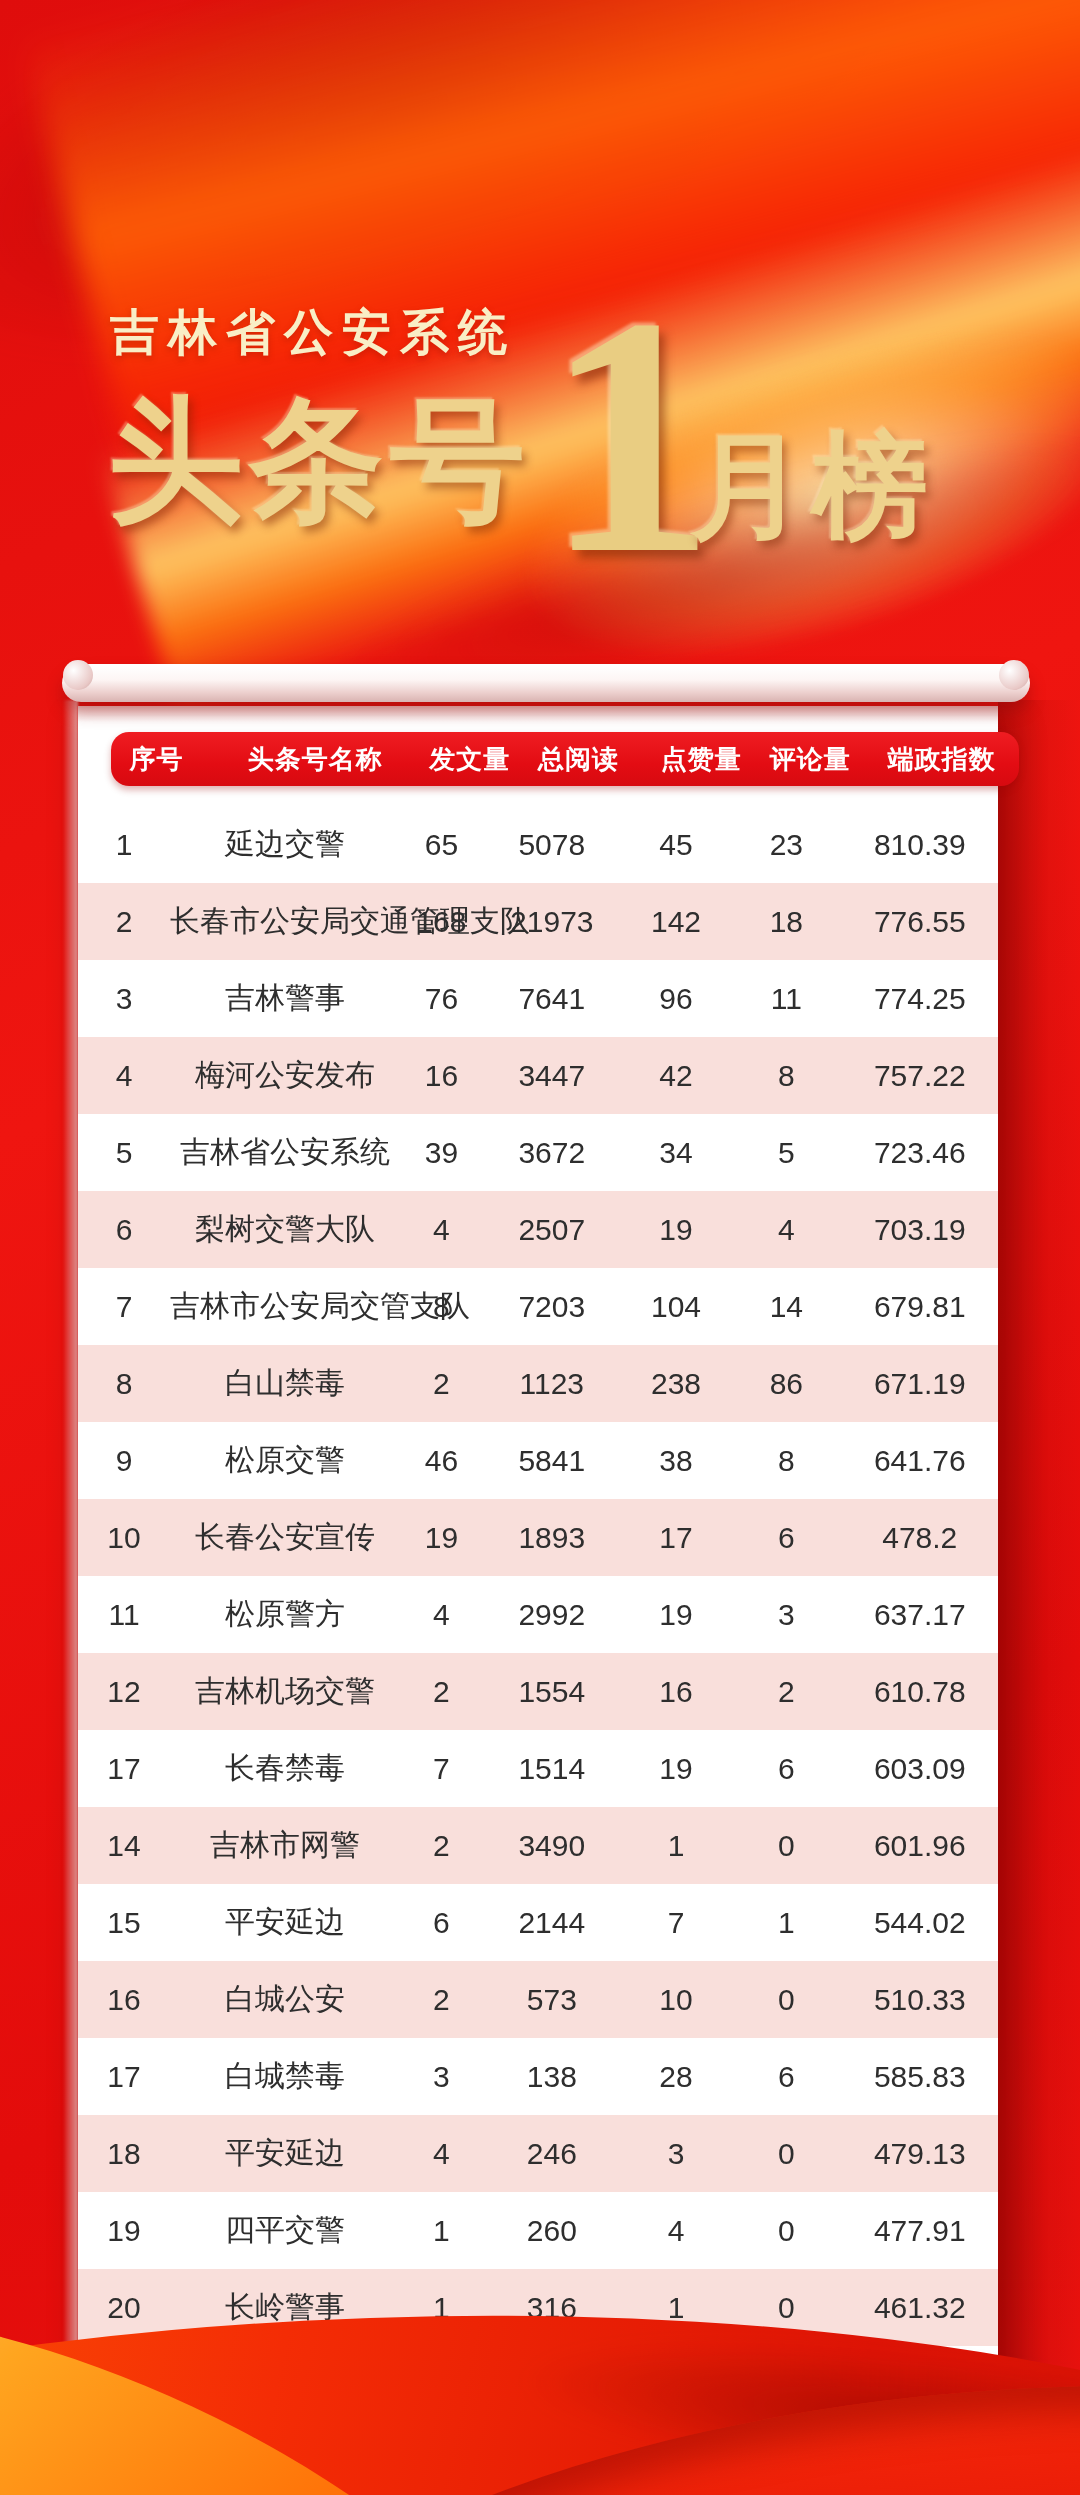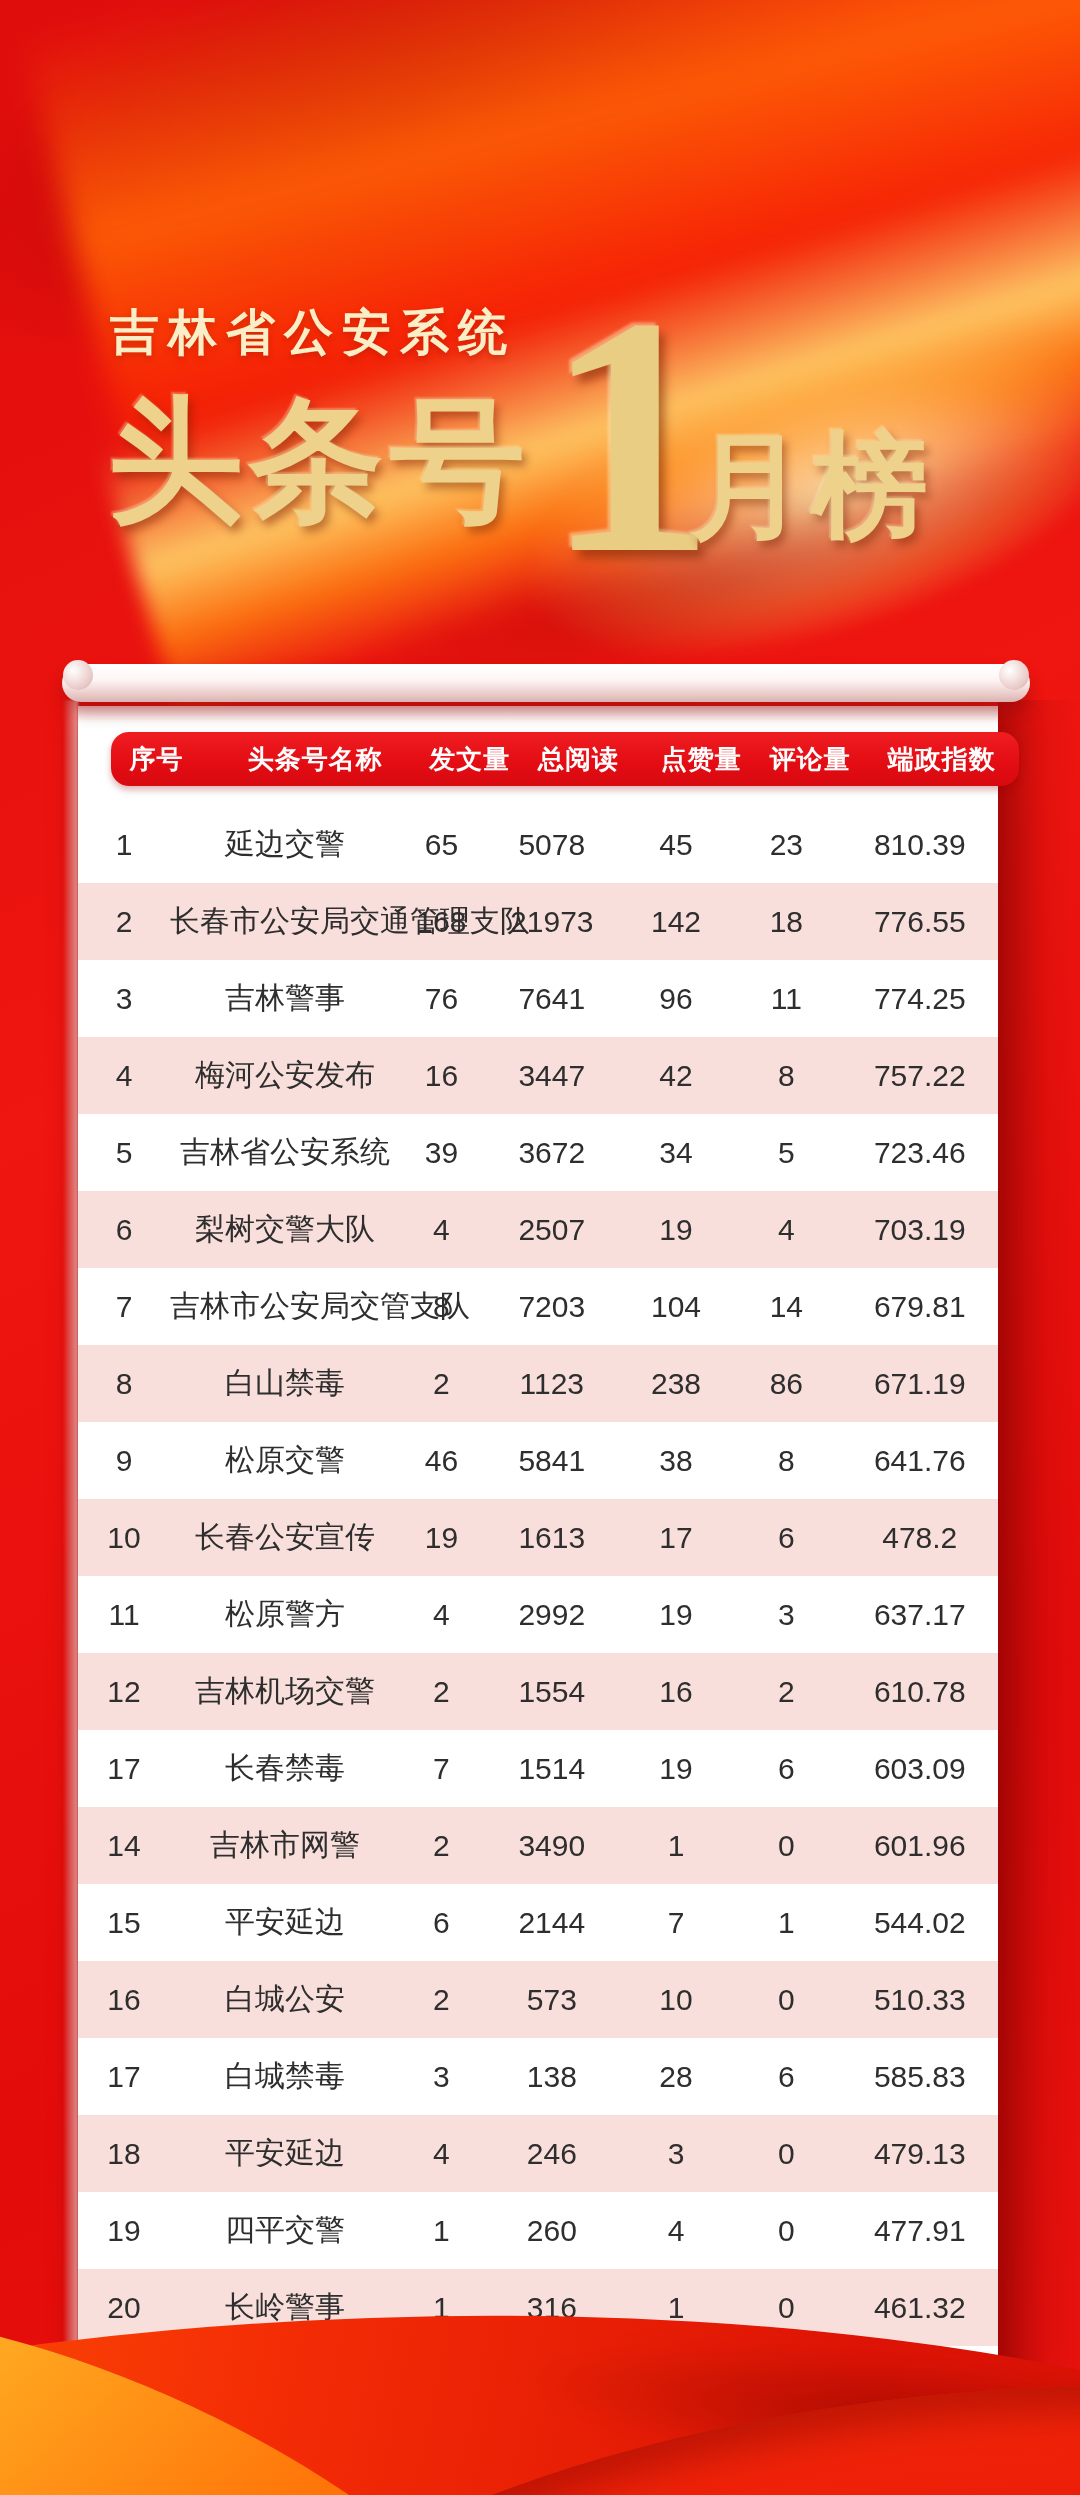--- a/index.html
+++ b/index.html
@@ -179,21 +179,21 @@
     <span class="cell">46</span>
     <span class="cell">5841</span>
     <span class="cell">38</span>
     <span class="cell">8</span>
     <span class="cell">641.76</span>
   </div>
         <div class="row alt">
     <span class="cell">10</span>
     <span class="cell">长春公安宣传</span>
     <span class="cell">19</span>
-    <span class="cell">1613</span>
+    <span class="cell">1893</span>
     <span class="cell">17</span>
     <span class="cell">6</span>
     <span class="cell">478.2</span>
   </div>
         <div class="row">
     <span class="cell">11</span>
     <span class="cell">松原警方</span>
     <span class="cell">4</span>
     <span class="cell">2992</span>
     <span class="cell">19</span>

